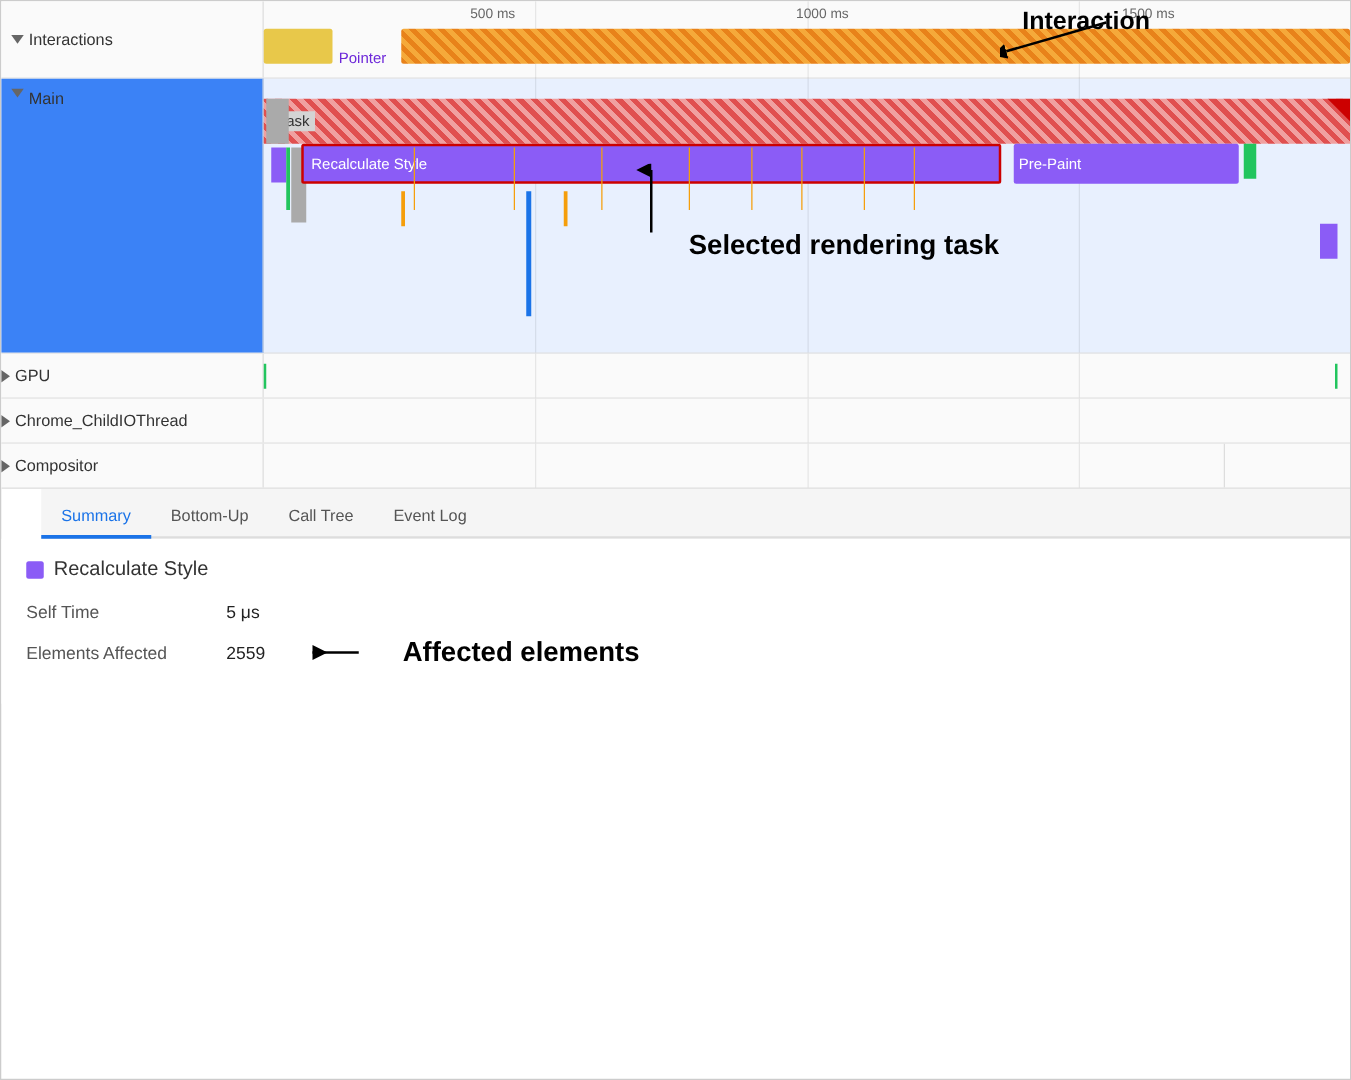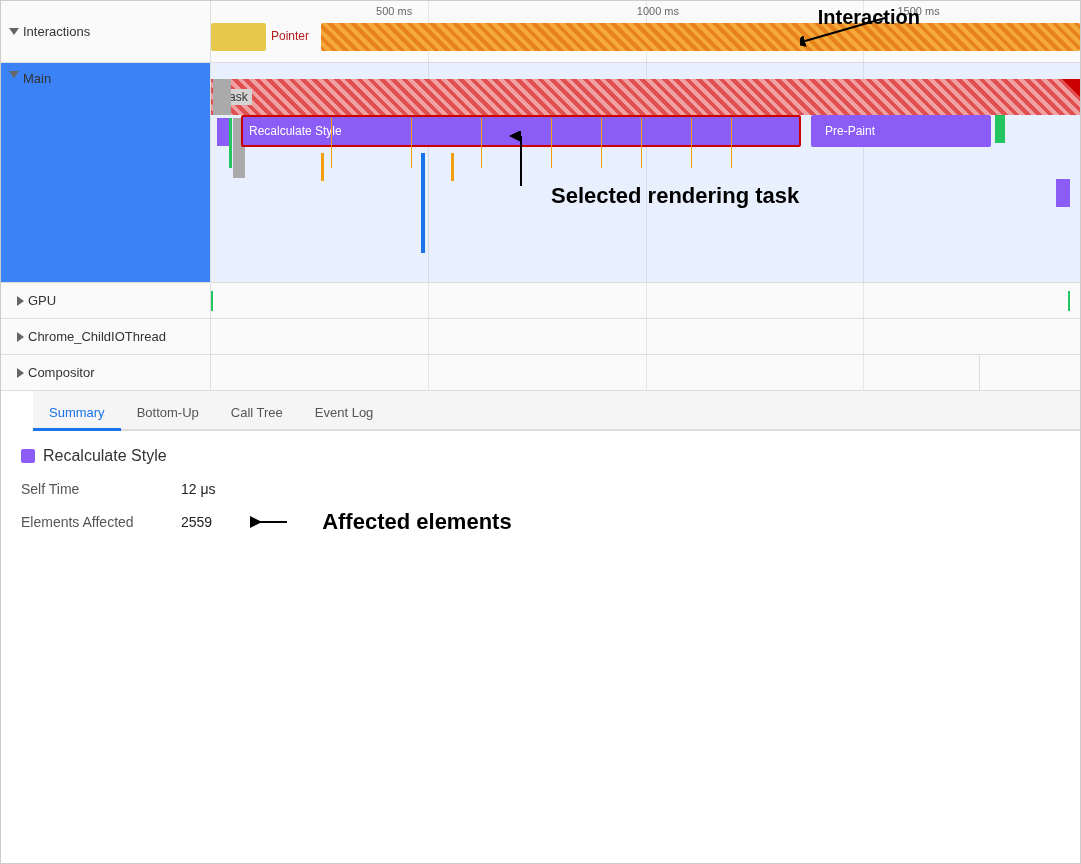--- a/index.html
+++ b/index.html
@@ -133,21 +133,21 @@
     
     .prepaint-bar {
       position: absolute;
       top: 52px;
       left: 600px;
       width: 180px;
       height: 32px;
       background: #8b5cf6;
       display: flex;
       align-items: center;
-      padding-left: 14px;
+      padding-left: 4px;
       font-size: 12px;
       color: #fff;
       border-radius: 2px;
     }
 
     
     .small-gray { position: absolute; background: #aaa; }
     .small-purple { position: absolute; background: #8b5cf6; }
     .small-green { position: absolute; background: #22c55e; }
 
@@ -186,21 +186,21 @@
       display: flex;
       align-items: center;
       height: 36px;
       border-bottom: 1px solid #ddd;
       background: #fafafa;
       position: relative;
     }
     .thin-row-label {
       width: 210px;
       min-width: 210px;
-      padding-left: 16px;
+      padding-left: 0;
       border-right: 1px solid #ddd;
       height: 100%;
       display: flex;
       align-items: center;
       gap: 4px;
       font-size: 13px;
       color: #333;
       text-align: center;
     }
     .thin-row-track {
@@ -333,21 +333,21 @@
 
   <div style="position:absolute;left:210px;top:0;right:0;height:62px;pointer-events:none;">
     <div class="grid-line" style="left:25%"></div>
     <div class="grid-line" style="left:50%"></div>
     <div class="grid-line" style="left:75%"></div>
   </div>
 
   <div style="position:absolute;left:210px;top:22px;width:55px;height:28px;background:#e8c84a;border-radius:2px;display:flex;align-items:center;justify-content:center;font-size:12px;color:#333;">
   </div>
 
-  <div style="position:absolute;left:270px;top:28px;font-size:12px;color:#b91c1c;z-index:3;">Pointer</div>
+  <div style="position:absolute;left:270px;top:38px;font-size:12px;color:#6d28d9;z-index:3;">Pointer</div>
 
   <div style="position:absolute;left:320px;top:22px;right:0;height:28px;background-image:repeating-linear-gradient(45deg,#e8821a 0px,#e8821a 4px,#f5a93a 4px,#f5a93a 8px);border-radius:2px;"></div>
 
   <div style="position:absolute;right:160px;top:5px;font-size:20px;font-weight:bold;color:#000;white-space:nowrap;">Interaction</div>
 
   <svg style="position:absolute;right:190px;top:12px;" width="90" height="35">
     <defs>
       <marker id="arrowhead" markerWidth="8" markerHeight="8" refX="0" refY="3" orient="auto">
         <polygon points="0 0, 6 3, 0 6" fill="#000"></polygon>
       </marker>
@@ -467,21 +467,21 @@
 
 <div class="summary-panel">
   <div class="summary-title">
     <div class="purple-square"></div>
     <span>Recalculate Style</span>
   </div>
 
 
   <div class="summary-row">
     <span class="summary-label">Self Time</span>
-    <span class="summary-value">12 μs</span>
+    <span class="summary-value">5 μs</span>
   </div>
 
   <div class="summary-row affected-annotation">
     <span class="summary-label">Elements Affected</span>
     <span class="summary-value">2559</span>
 
     <svg width="50" height="20" style="margin:0 10px;">
       <defs>
         <marker id="arrowleft" markerWidth="8" markerHeight="8" refX="6" refY="3" orient="auto">
           <polygon points="6 0, 0 3, 6 6" fill="#000"></polygon>

